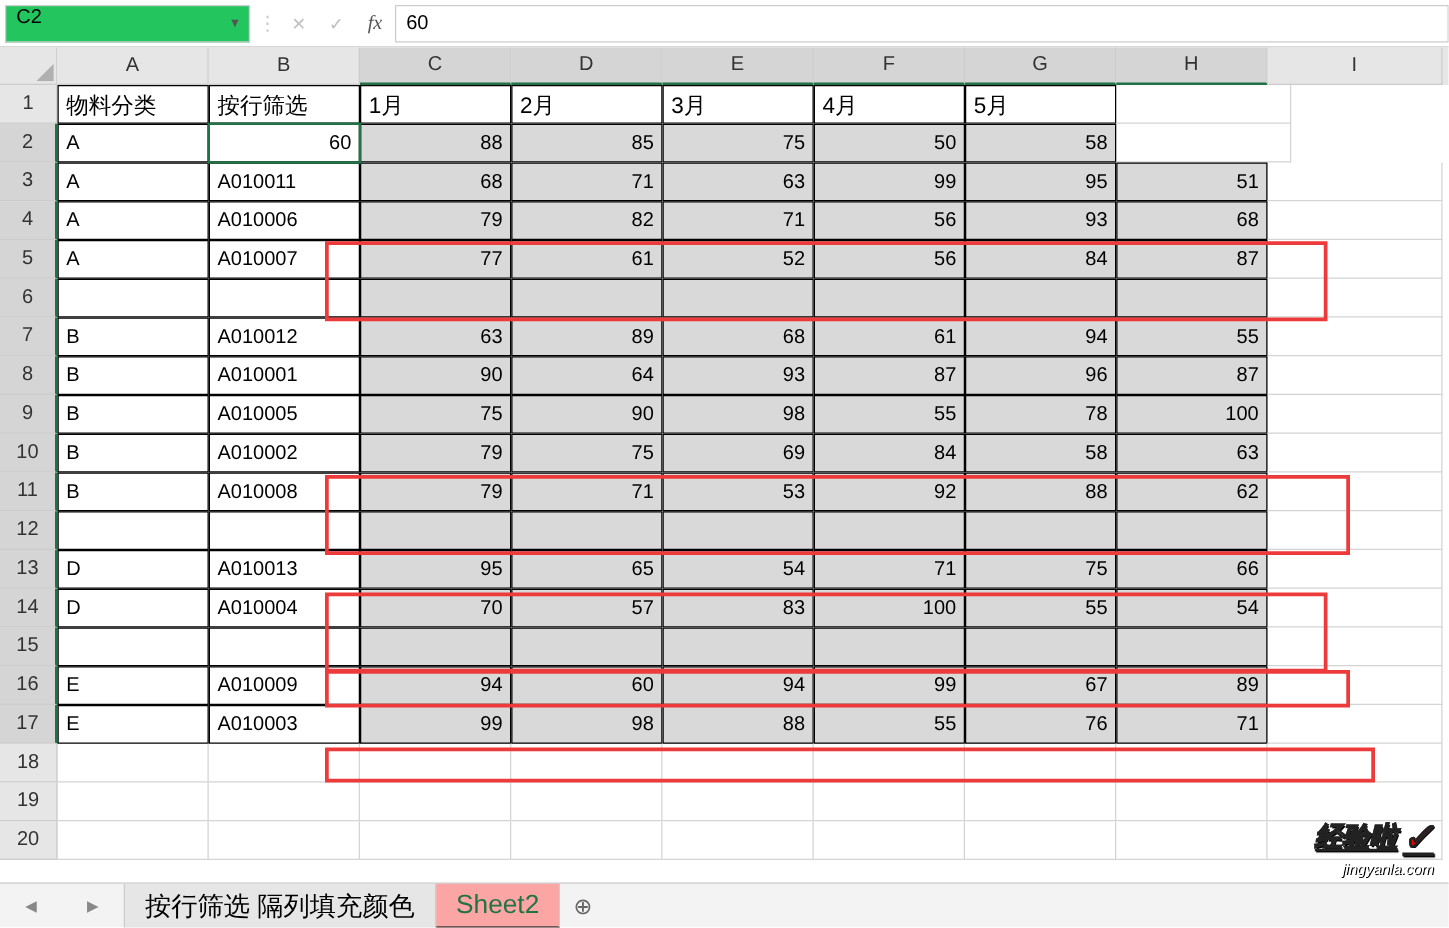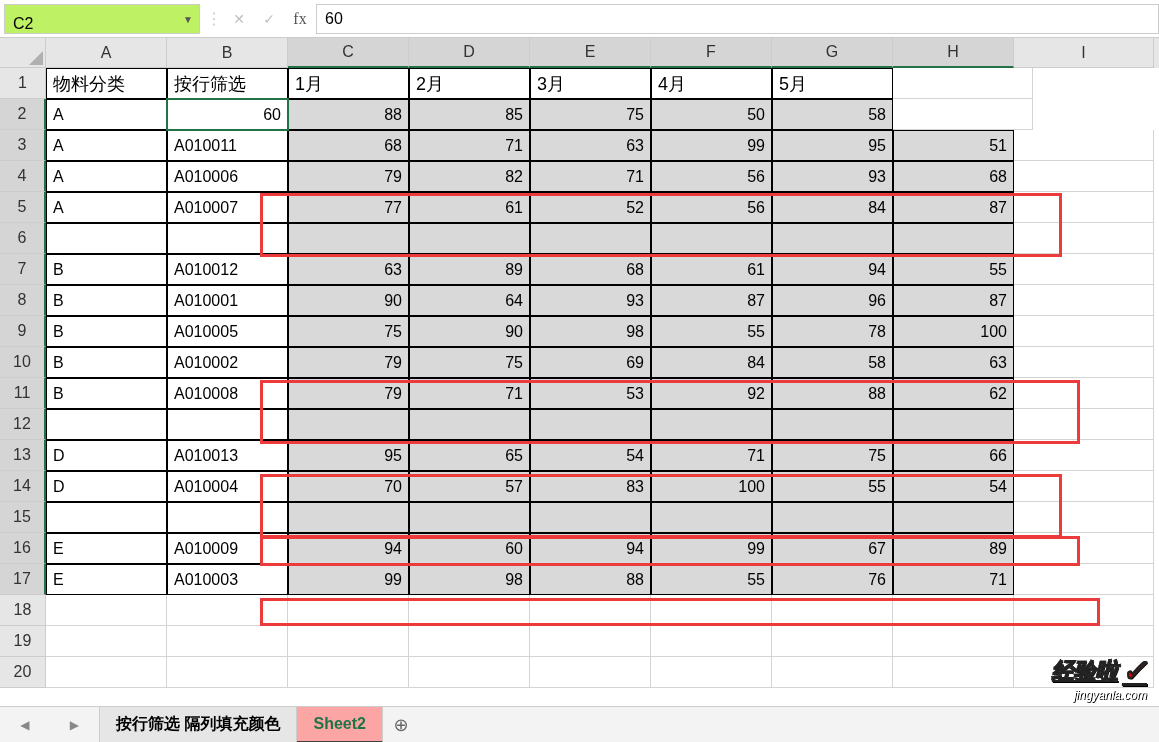--- a/index.html
+++ b/index.html
@@ -1,23 +1,23 @@
 <!DOCTYPE html>
 <html><head>
   <meta charset="utf-8">
   <style>
     * { box-sizing: border-box; margin: 0; padding: 0; }
     body { font-family: "Segoe UI", Arial, "Microsoft YaHei", sans-serif; font-size: 16px; background: #fff; width: 1159px; height: 742px; overflow: hidden; position: relative; color: #000; }
     
     .formula-bar { display: flex; align-items: center; height: 38px; border-bottom: 1px solid #ccc; background: #fff; }
-    .name-box { width: 196px; height: 30px; border: 1px solid #ccc; margin: 2px 4px; display: flex; align-items: flex-end; padding-left: 8px; position: relative; background: #bef264; }
+    .name-box { width: 196px; height: 30px; border: 1px solid #ccc; margin: 2px 4px; display: flex; align-items: flex-start; padding-left: 8px; position: relative; background: #22c55e; }
     .name-box-dropdown { position: absolute; right: 6px; top: 50%; transform: translateY(-50%); color: #555; font-size: 10px; }
     .fb-sep { color: #ccc; margin: 0 2px; height: 30px; display: flex; align-items: center;}
     .fb-icon { width: 30px; height: 30px; display: flex; align-items: center; justify-content: center; color: #c0c0c0; font-size: 14px;}
-    .fb-fx { width: 32px; height: 30px; display: flex; align-items: center; justify-content: center; color: #555; font-family: Georgia, serif; }
+    .fb-fx { width: 32px; height: 30px; display: flex; align-items: center; justify-content: center; font-style: italic; color: #555; font-family: Georgia, serif; }
     .fb-input { flex: 1; height: 30px; border: 1px solid #ccc; padding: 0 8px; display: flex; align-items: center; }
 
     .grid-wrap { position: relative; height: calc(100% - 38px - 36px); overflow: hidden; }
     .corner { position: absolute; left:0; top:0; width: 46px; height: 30px; background: #e6e6e6; border-right: 1px solid #ccc; border-bottom: 1px solid #ccc; display:flex; align-items:flex-end; justify-content:flex-end; }
     .corner svg { margin: 2px; }
     .col-headers { position: absolute; left: 46px; top:0; right:0; height: 30px; display: flex; background: #e6e6e6; }
     .col-h { height: 30px; border-right: 1px solid #ccc; border-bottom: 1px solid #ccc; display:flex; align-items:center; justify-content:center; color:#333; background:#e6e6e6; }
     .col-h.sel { background: #d5d5d5; border-bottom: 2px solid #217346; }
     .row-headers { position: absolute; left:0; top:30px; width:46px; background:#e6e6e6; }
     .row-h { width:46px; height:31px; border-right: 1px solid #ccc; border-bottom:1px solid #ccc; display:flex; align-items:center; justify-content:center; color:#333; background:#e6e6e6; }
@@ -42,21 +42,21 @@
     .colG { width: 121px; }
     .colH { width: 121px; }
     .colI { width: 140px; }
 
     .annotations { position:absolute; left:46px; top:30px; pointer-events:none; z-index: 5; }
     .redbox { position:absolute; border: 3px solid #ed3b3b; background: transparent; }
 
     .sheet-tabs { position:absolute; bottom:0; left:0; right:0; height:36px; border-top:1px solid #ccc; background:#f3f3f3; display:flex; align-items:center; }
     .nav-arrows { width:100px; display:flex; align-items:center; justify-content:space-around; height:36px; border-right:1px solid #ccc; }
     .nav-a { color:#888; font-size:12px; display:flex; align-items:center; cursor:pointer; }
-    .tab { padding: 0 16px; height:36px; display:flex; align-items:center; border-right:1px solid #ccc; background:#e6e6e6; cursor:pointer; font-size:16px;font-weight:bold; }
+    .tab { padding: 0 16px; height:36px; display:flex; align-items:center; border-right:1px solid #ccc; background:#e6e6e6; cursor:pointer; font-size:21px; }
     .tab.active { background:#fca5a5; border-bottom:2px solid #404040; color:#217346; }
     .tab-add { width:36px; display:flex; align-items:center; justify-content:center; color:#666; font-size:18px; cursor:pointer; }
 
     .watermark { position:absolute; right:12px; bottom:40px; z-index:20; pointer-events:none; }
     .wm-top { font-size:22px; font-weight:700; color:#fff; -webkit-text-stroke: 1px #222; text-shadow: 1px 1px 0 #000; font-style: italic; display:flex; align-items:center; gap:4px;text-decoration:underline;}
     .wm-check { color:#e60000; font-size:30px; font-weight:700;}
     .wm-sub { font-size:12px; color:#fff; text-shadow:1px 1px 0 #000; font-style:italic; text-align:right;}
     .hdr-row { font-size: 18px; }
   </style>
 </head>

